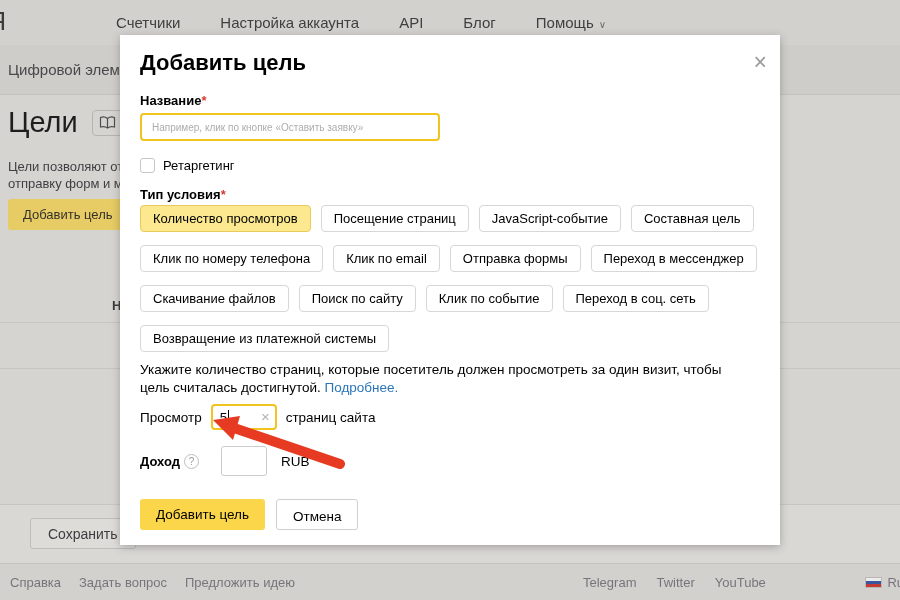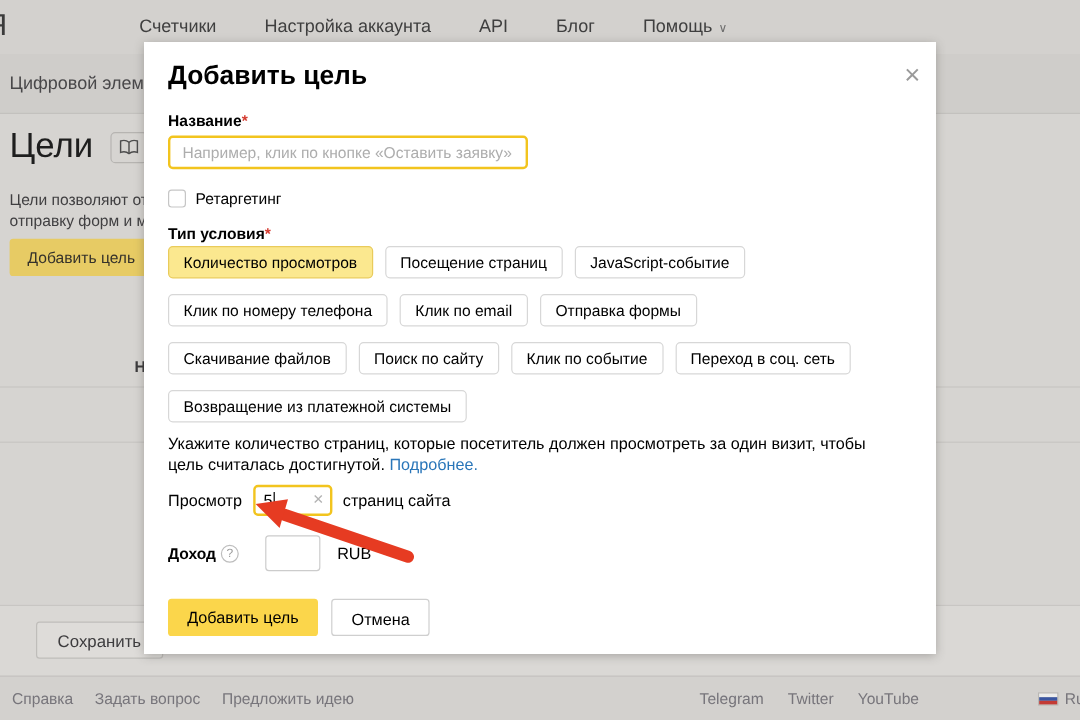--- a/index.html
+++ b/index.html
@@ -83,21 +83,21 @@
     background:#ffffff; box-shadow:0 2px 8px rgba(60,58,55,.35); z-index:10;
   }
   .m-title { position:absolute; left:20px; top:15px; font-size:22px; font-weight:bold; color:#000; }
   .m-close { position:absolute; right:13px; top:16px; font-size:23px; line-height:1; color:#9a9a9a; cursor:pointer; background:none; border:none; font-family:"Liberation Sans", sans-serif; }
   .m-label { font-size:13px; font-weight:bold; color:#000; }
   .req { color:#d53c31; }
   .m-name-label { position:absolute; left:20px; top:58px; }
   .m-name-input {
     position:absolute; left:20px; top:78px; width:300px; height:28px;
     border:2px solid #f2c41e; border-radius:4px; padding:0 10px;
-    font-size:13px; font-family:"Liberation Sans", sans-serif; color:#7f1d1d; outline:none;
+    font-size:10px; font-family:"Liberation Sans", sans-serif; color:#7f1d1d; outline:none;
   }
   .m-name-input::placeholder { color:#adadad; }
   .m-check-row { position:absolute; left:20px; top:123px; display:flex; align-items:center; gap:8px; cursor:pointer; }
   .checkbox {
     width:15px; height:15px; background:#fff; border:1px solid #c6c6c6; border-radius:3px;
   }
   .m-check-label { font-size:13px; color:#000; font-weight:normal; }
   .m-type-label { position:absolute; left:20px; top:152px; }
   .m-chip-rows { position:absolute; left:20px; top:170px; }
   .chip-row { display:flex; gap:10px; margin-bottom:13px; }
@@ -218,25 +218,27 @@
   </div>
 
   <div class="m-label m-type-label">
     <span>Тип условия</span><span class="req">*</span>
   </div>
   <div class="m-chip-rows">
       <div class="chip-row">
         <button type="button" class="chip selected">Количество просмотров</button>
         <button type="button" class="chip">Посещение страниц</button>
         <button type="button" class="chip">JavaScript-событие</button>
+        <button type="button" class="chip">Составная цель</button>
       </div>
       <div class="chip-row">
         <button type="button" class="chip">Клик по номеру телефона</button>
         <button type="button" class="chip">Клик по email</button>
         <button type="button" class="chip">Отправка формы</button>
+        <button type="button" class="chip">Переход в мессенджер</button>
       </div>
       <div class="chip-row">
         <button type="button" class="chip">Скачивание файлов</button>
         <button type="button" class="chip">Поиск по сайту</button>
         <button type="button" class="chip">Клик по событие</button>
         <button type="button" class="chip">Переход в соц. сеть</button>
       </div>
       <div class="chip-row">
         <button type="button" class="chip">Возвращение из платежной системы</button>
       </div>

